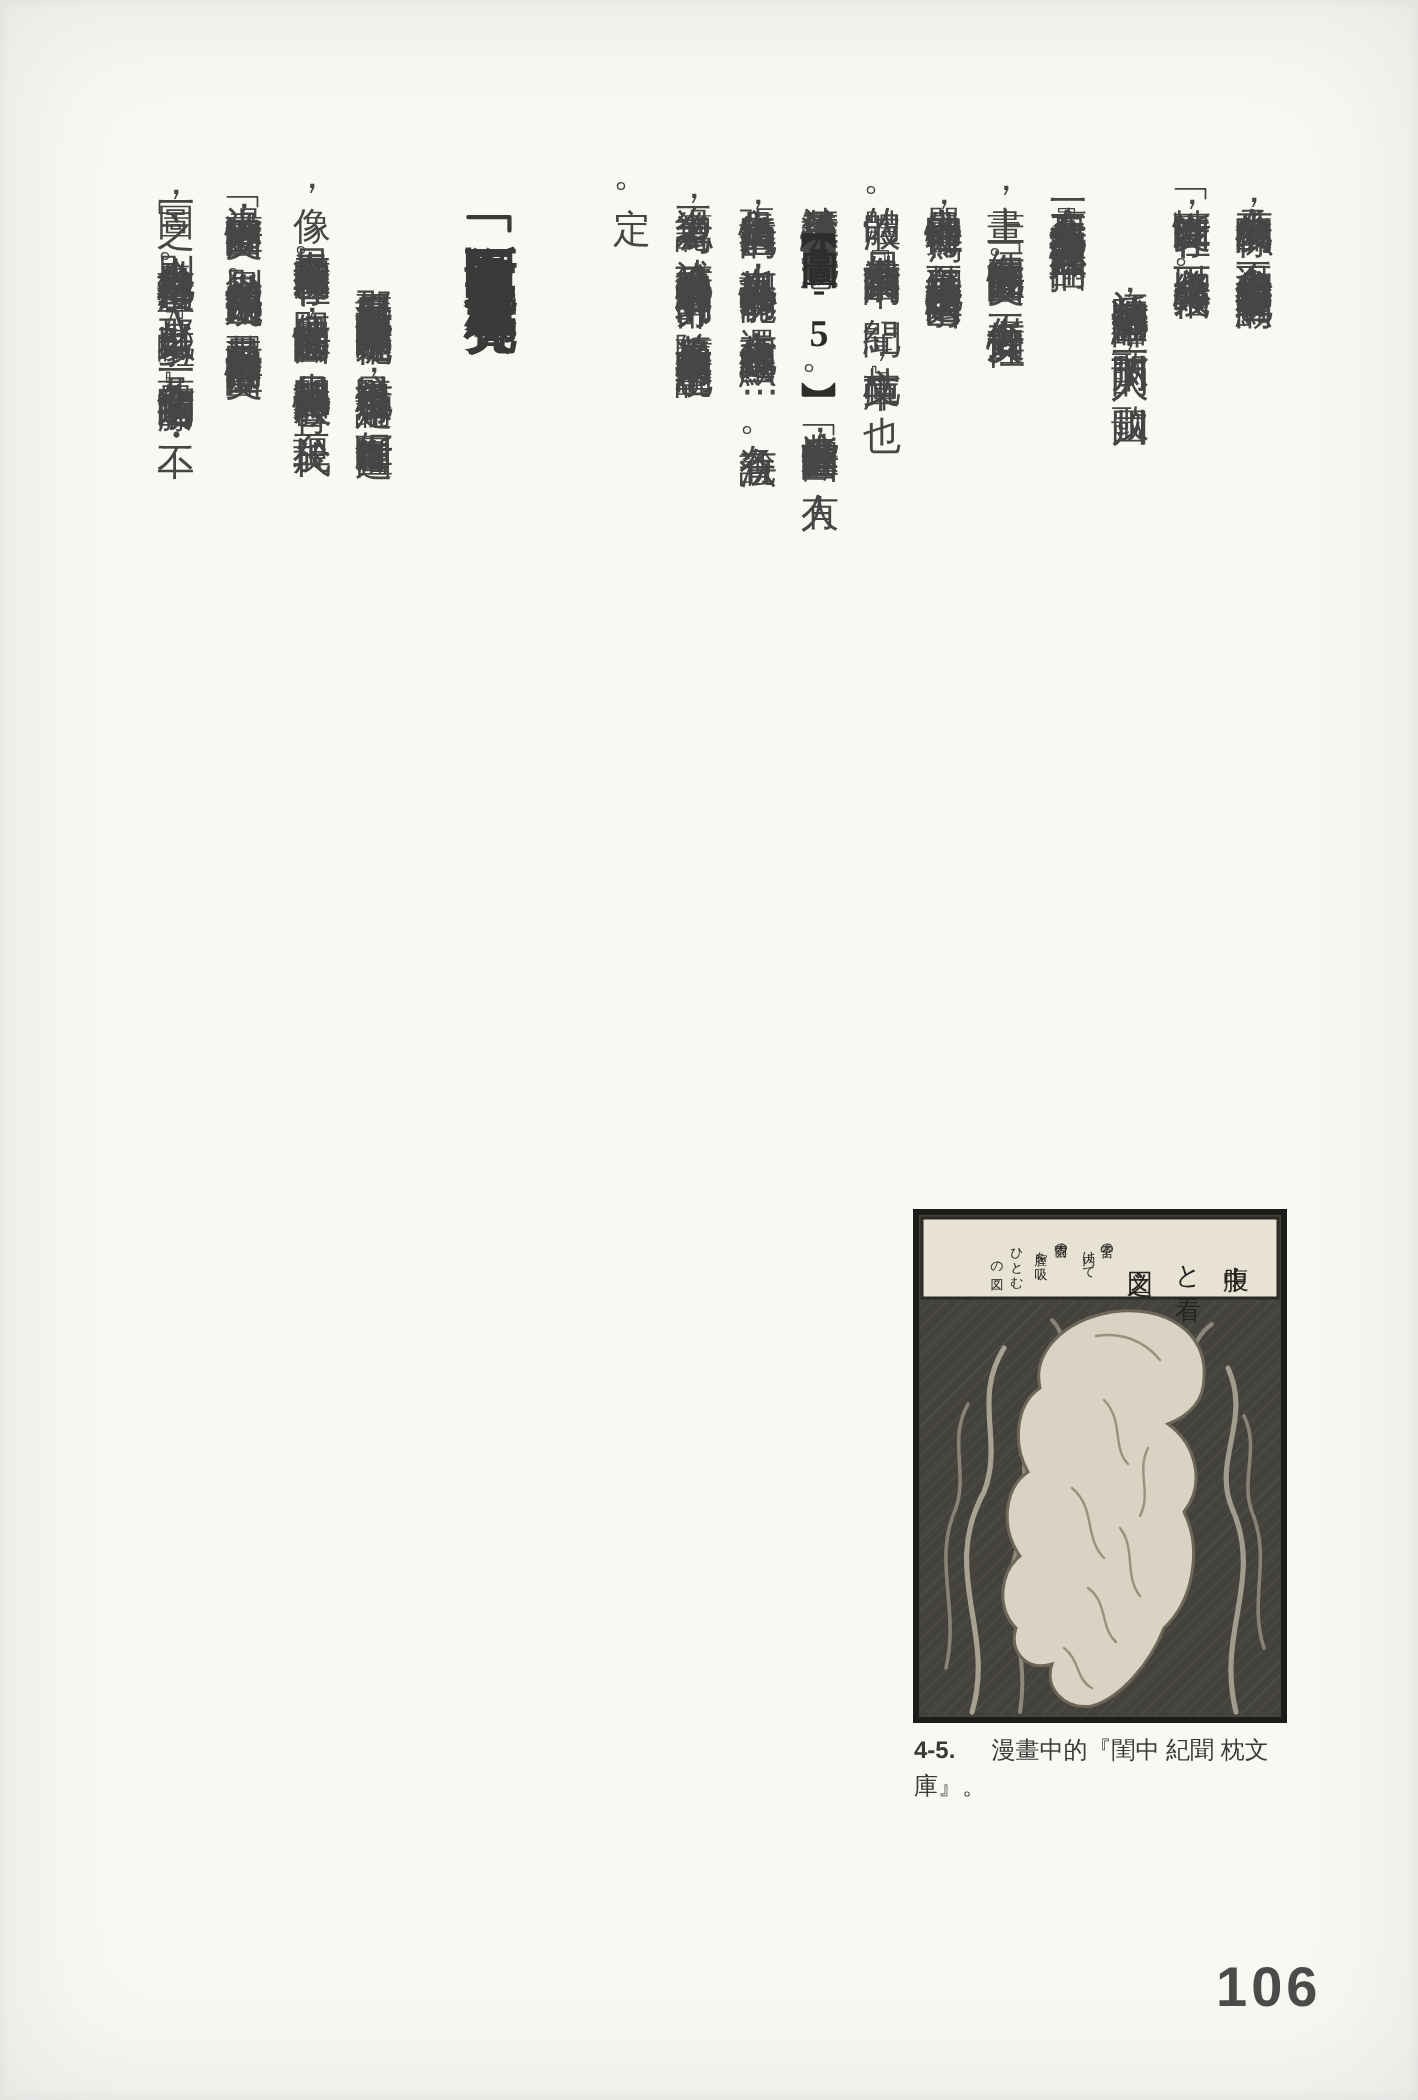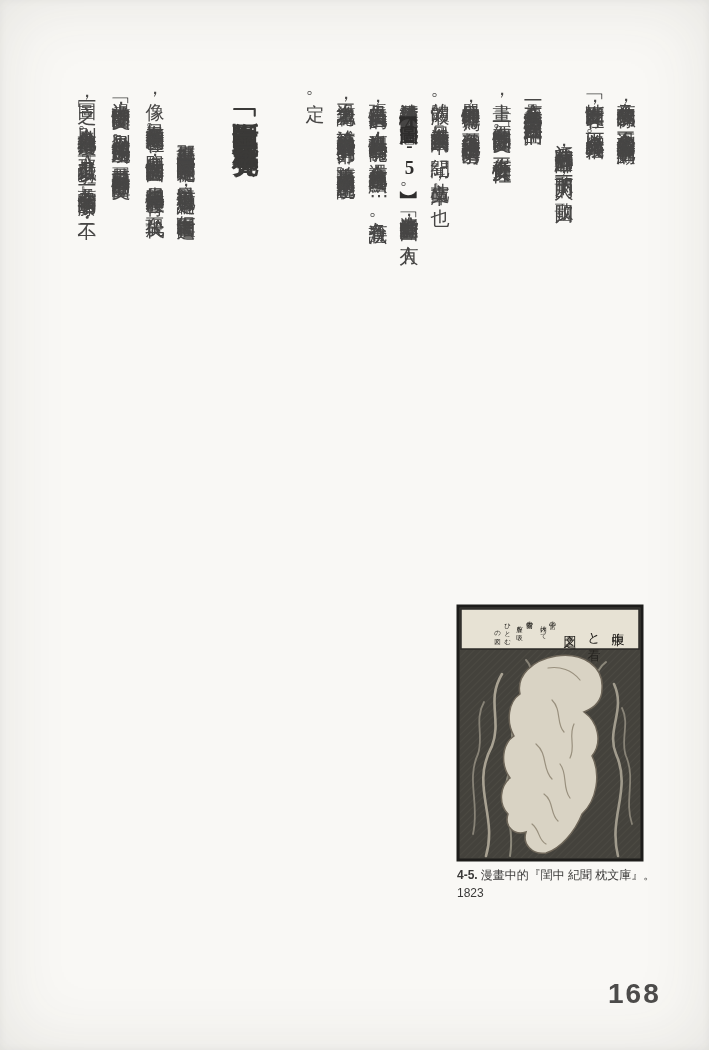--- a/index.html
+++ b/index.html
@@ -25,21 +25,21 @@
     white-space:nowrap;
   }
   .figure{
     position:absolute;left:456px;top:604px;width:188px;height:258px;
   }
   .caption{
     position:absolute;left:457px;top:866px;width:200px;
     font-family:"Liberation Sans", sans-serif;font-size:12px;line-height:18px;
     color:#3a3938;
   }
-  .cap-label{font-weight:bold;margin-right:3px;}
+  .cap-label{font-weight:bold;margin-right:18px;}
   .cap-year{display:block;}
   .page-number{
     position:absolute;left:608px;top:978px;
     font-family:"Liberation Sans", sans-serif;font-weight:bold;
     font-size:28px;letter-spacing:2px;color:#4c4b4a;
   }
 </style>
 </head>
 <body>
 
@@ -115,18 +115,17 @@
         <path d="M118,120 C112,132 120,142 114,154"></path>
         <path d="M104,160 C112,170 106,184 114,194"></path>
         <path d="M92,64 C104,62 116,66 124,76"></path>
         <path d="M76,220 C84,226 82,236 90,240"></path>
       </g>
     </svg>
   </div>
 
   <div class="caption">
     <span class="cap-label">4-5.</span><span>漫畫中的『閨中 紀聞 枕文庫』。</span>
-    <span class="cap-year">1823</span>
   </div>
 
-  <div class="page-number">168</div>
+  <div class="page-number">106</div>
 
 </div>
 
 </body></html>

